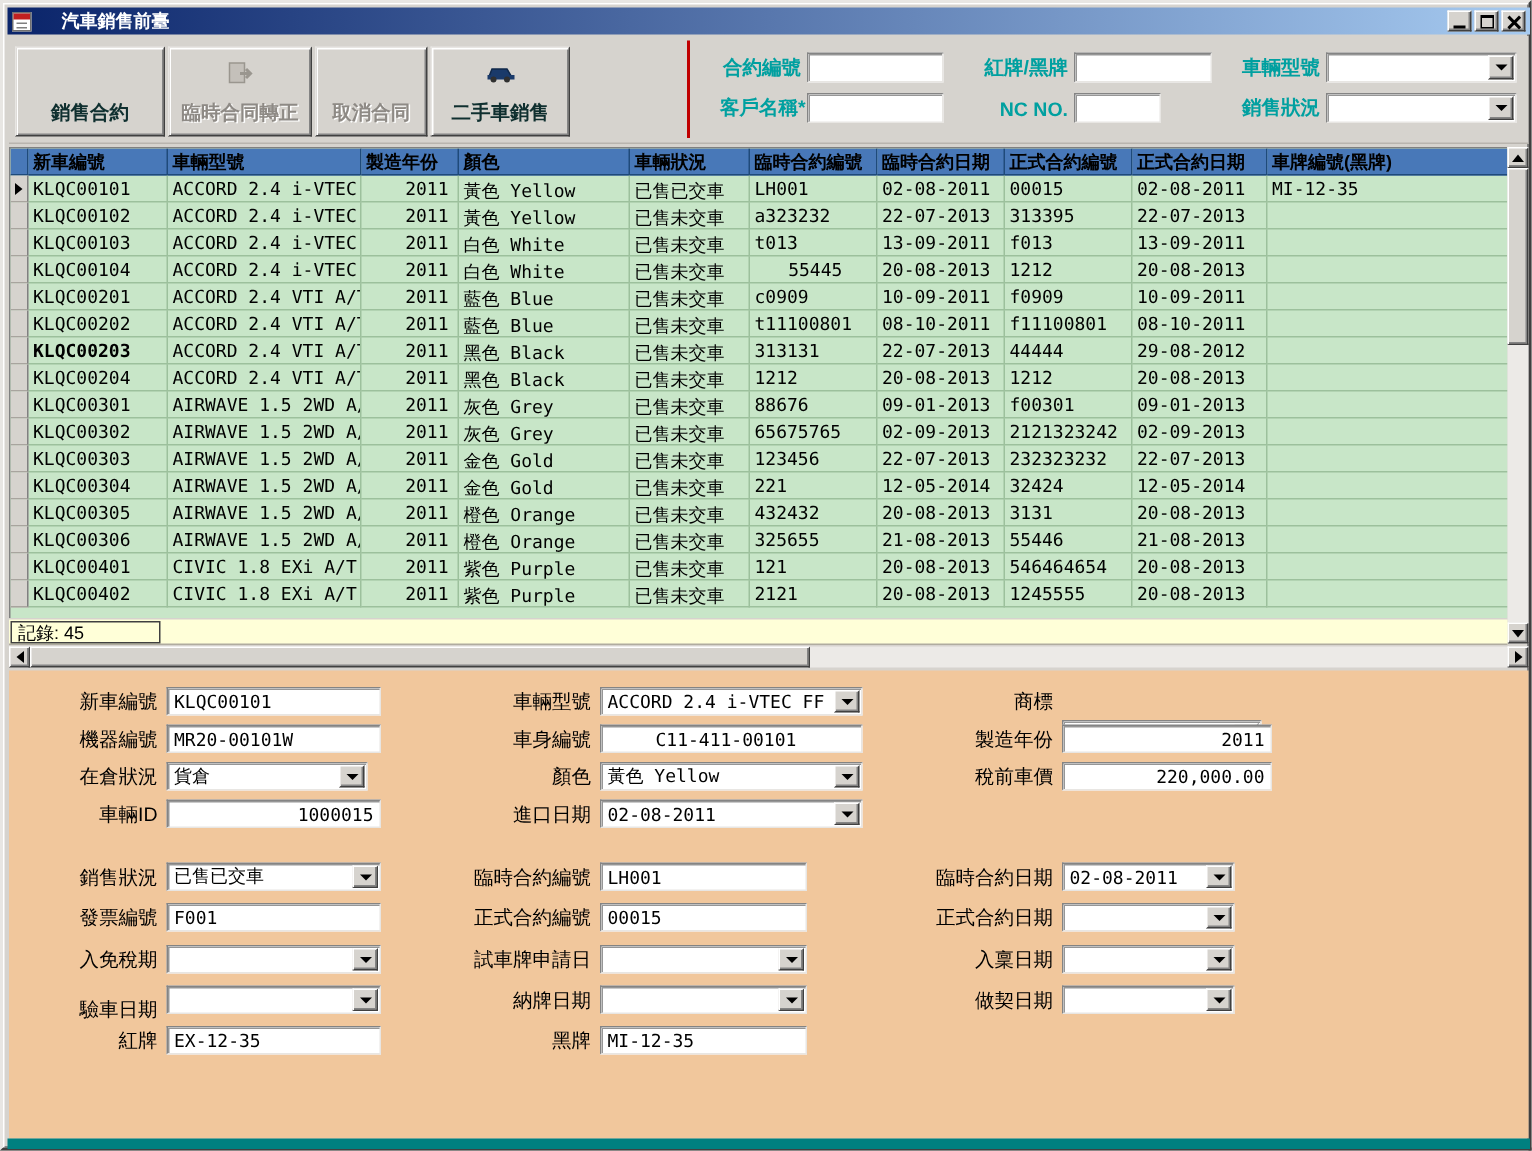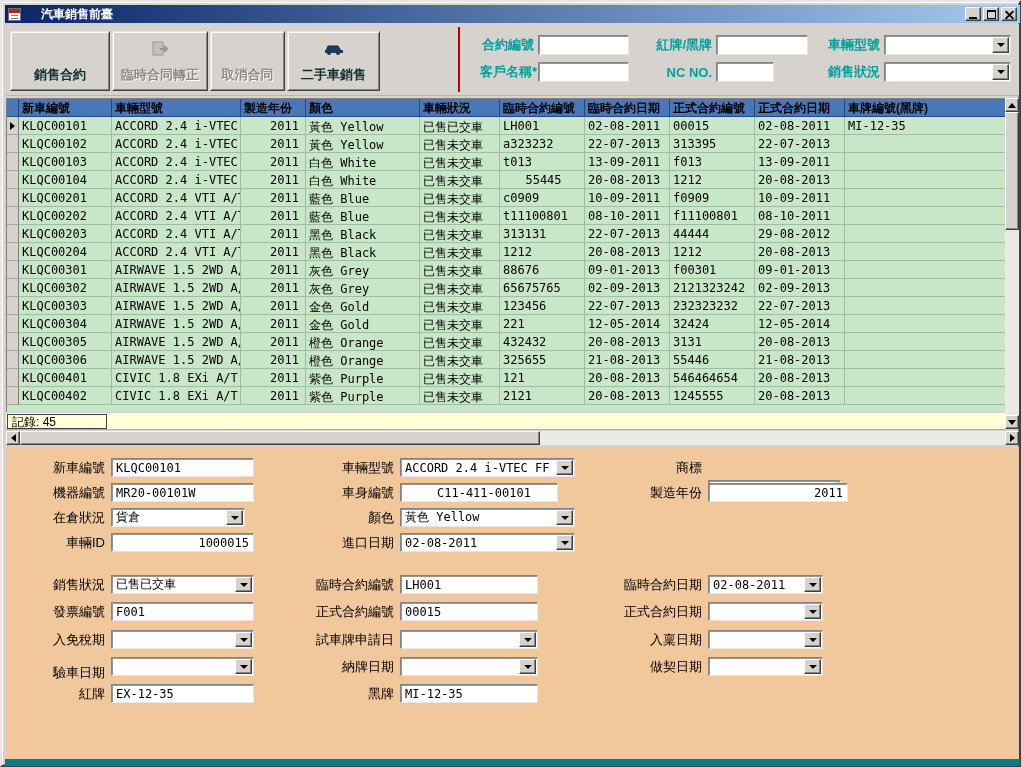--- a/index.html
+++ b/index.html
@@ -288,21 +288,21 @@
           <div class="gcell" style="width: 114px;">藍色 Blue</div>
           <div class="gcell" style="width: 80px;">已售未交車</div>
           <div class="gcell" style="width: 85px;">t11100801</div>
           <div class="gcell" style="width: 85px;">08-10-2011</div>
           <div class="gcell" style="width: 85px;">f11100801</div>
           <div class="gcell" style="width: 90px;">08-10-2011</div>
           <div class="gcell" style="width: 260px;"></div>
         </div>
         <div class="grow">
           <div class="gmarker"></div>
-          <div class="gcell" style="width: 93px;">KLQC00203</div>
+          <div class="gcell" style="width: 93px; font-weight: bold;">KLQC00203</div>
           <div class="gcell" style="width: 129px;">ACCORD 2.4 VTI A/T</div>
           <div class="gcell num" style="width: 65px;">2011</div>
           <div class="gcell" style="width: 114px;">黑色 Black</div>
           <div class="gcell" style="width: 80px;">已售未交車</div>
           <div class="gcell" style="width: 85px;">313131</div>
           <div class="gcell" style="width: 85px;">22-07-2013</div>
           <div class="gcell" style="width: 85px;">44444</div>
           <div class="gcell" style="width: 90px;">29-08-2012</div>
           <div class="gcell" style="width: 260px;"></div>
         </div>
@@ -478,21 +478,21 @@
     </div>
 
     <div class="ffield" style="left:14px;top:36px;">
       <span class="flabel" style="width:85px;">機器編號</span>
       <span class="fctl" style="width:143px;">
           <span class="fval">MR20-00101W</span>
         </span>
     </div>
     <div class="ffield" style="left:296px;top:36px;">
       <span class="flabel" style="width:92px;">車身編號</span>
-      <span class="fctl" style="width:158px;padding-left:36px;">
+      <span class="fctl" style="width:175px;padding-left:36px;">
           <span class="fval">C11-411-00101</span>
         </span>
     </div>
     <div class="ffield" style="left:608px;top:36px;">
       <span class="flabel" style="width:88px;">製造年份</span>
       <span class="fctl num" style="width:140px;">
           <span class="fval">2011</span>
         </span>
     </div>
 
@@ -507,20 +507,26 @@
     </div>
     <div class="ffield" style="left:296px;top:61px;">
       <span class="flabel" style="width:92px;">顏色</span>
       <span class="fctl select" style="width:175px;">
           <span class="fval">黃色 Yellow</span>
           <span class="ddbtn">
             <span class="dd-tri"></span>
           </span>
         </span>
     </div>
+    <div class="ffield" style="left:608px;top:61px;">
+      <span class="flabel" style="width:88px;">稅前車價</span>
+      <span class="fctl num" style="width:140px;">
+          <span class="fval">220,000.00</span>
+        </span>
+    </div>
 
     <div class="ffield" style="left:14px;top:86px;">
       <span class="flabel" style="width:85px;">車輛ID</span>
       <span class="fctl num" style="width:143px;">
           <span class="fval">1000015</span>
         </span>
     </div>
     <div class="ffield" style="left:296px;top:86px;">
       <span class="flabel" style="width:92px;">進口日期</span>
       <span class="fctl select" style="width:175px;">

